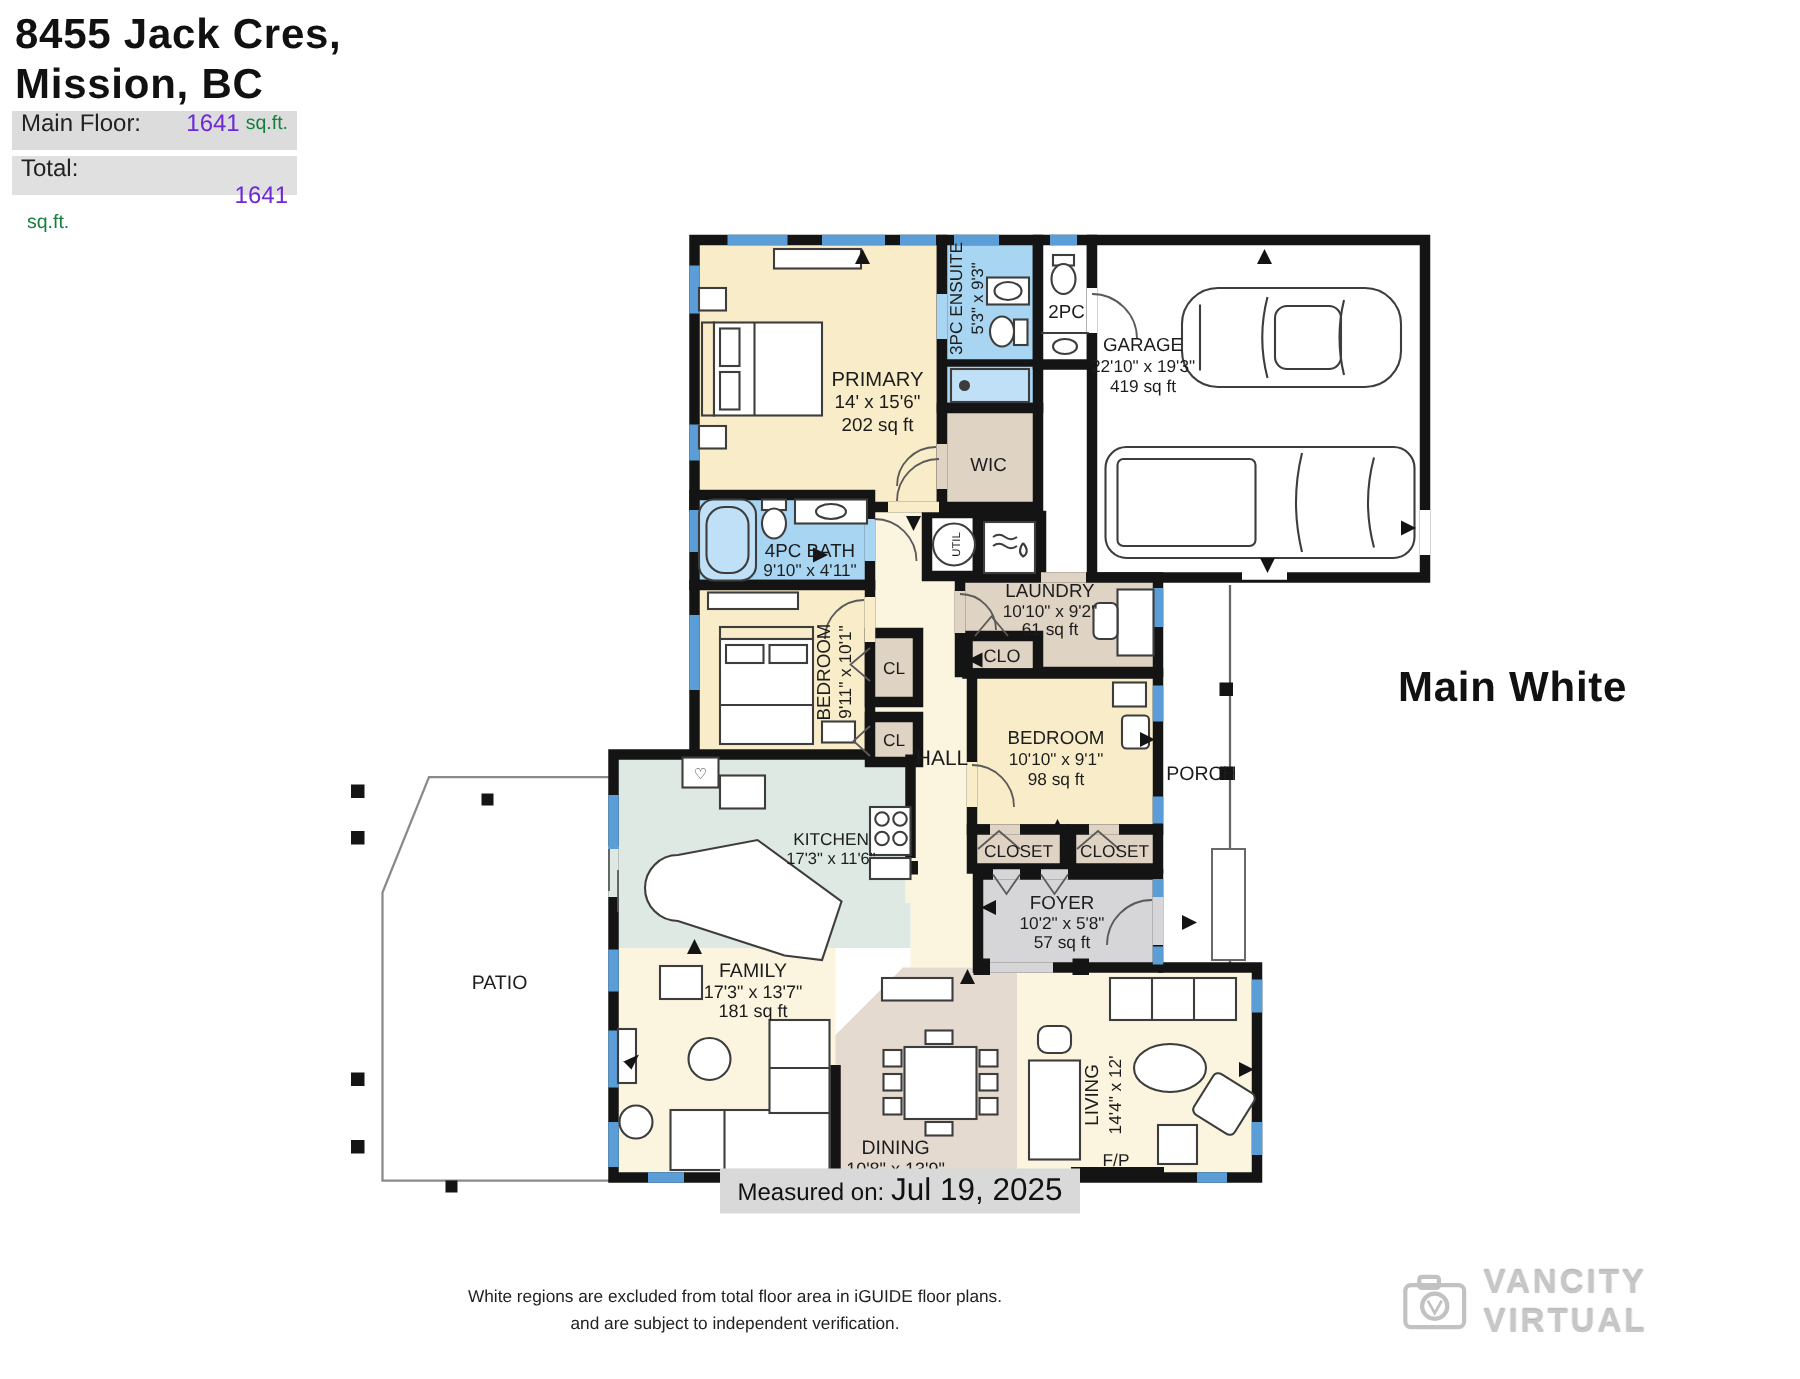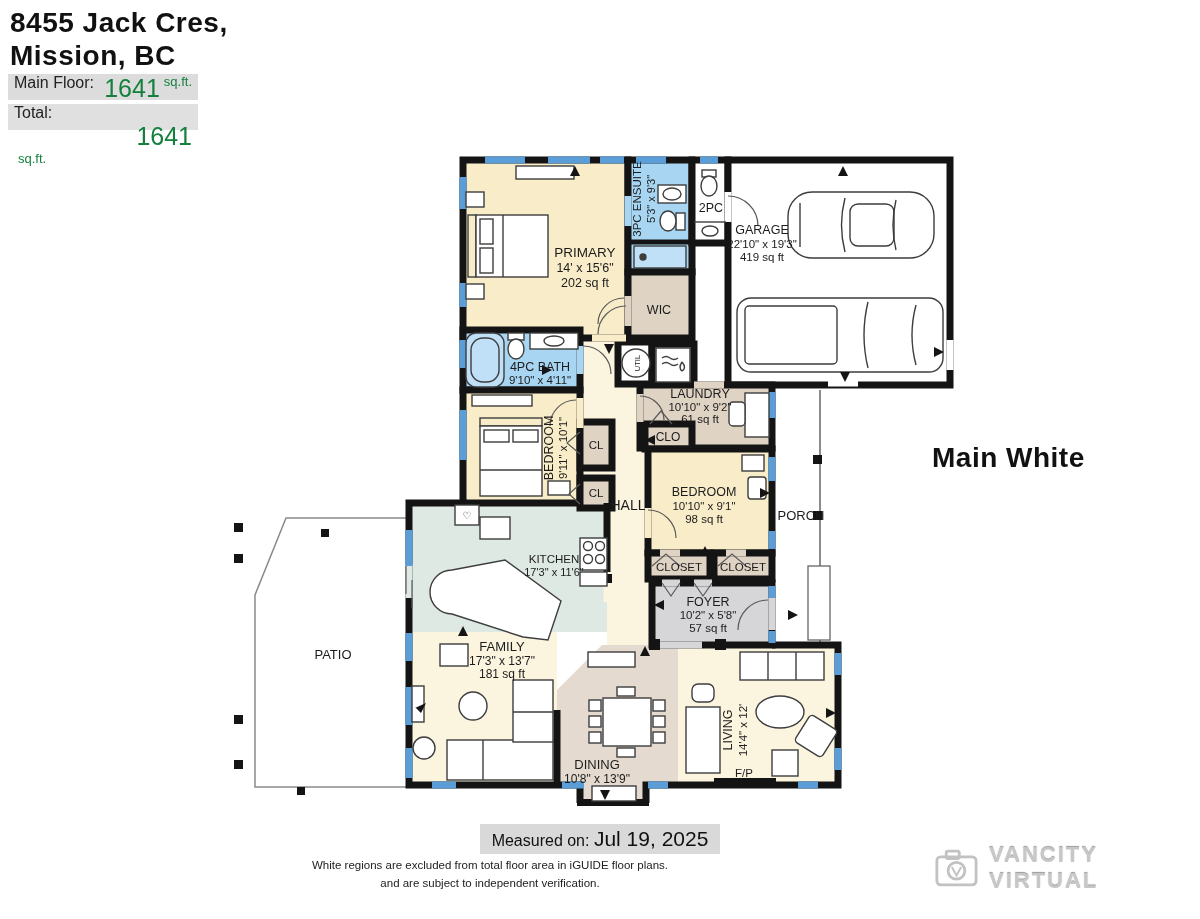--- a/index.html
+++ b/index.html
@@ -3,28 +3,28 @@
 <meta charset="utf-8">
 <style>
   html,body{margin:0;padding:0;background:#fff;}
   #stage{position:relative;width:1200px;height:919px;background:#fff;overflow:hidden;
          font-family:"Liberation Sans", sans-serif;color:#111;}
   .abs{position:absolute;}
   
   #addr{left:10px;top:6px;font-size:28px;font-weight:bold;line-height:1.18;letter-spacing:0.5px;}
   .area-row{left:8px;width:190px;height:26px;background:#dcdcdc;display:flex;align-items:flex-start;padding:0 6px;box-sizing:border-box;}
   .area-row .lbl{font-size:16px;color:#222;}
-  .area-row .val{font-size:25px;margin-left:auto;color:#15803d;}
+  .area-row .val{font-size:16px;margin-left:auto;color:#6d28d9;}
   .area-row .unit{font-size:13px;margin-left:4px;color:#15803d;}
   #area1{top:74px;}
   #area2{top:104px;background:#e0e0e0;flex-direction:column;}
   
   #floorlabel{left:932px;top:442px;font-size:28px;font-weight:bold;letter-spacing:0.5px;}
   
-  #measured{left:0;top:824px;width:1200px;text-align:center;}
+  #measured{left:0;top:779px;width:1200px;text-align:center;}
   #measured .box{display:inline-block;background:#d9d9d9;padding:3px 12px;}
   #measured .m1{font-size:16px;}
   #measured .m2{font-size:21px;}
   #disc{left:0;top:856px;width:980px;text-align:center;font-size:11.5px;color:#222;line-height:1.6;}
   
   #wm{left:935px;top:842px;display:flex;align-items:center;gap:11px;}
   #wm .wm-text{font-size:22px;font-weight:bold;letter-spacing:2px;color:#c7c7c7;
       text-shadow:0 1px 1px #ffffff,0 -1px 1px #9a9a9a;}
   svg text{font-family:"Liberation Sans", sans-serif;fill:#1c1c1c;}
 </style>

